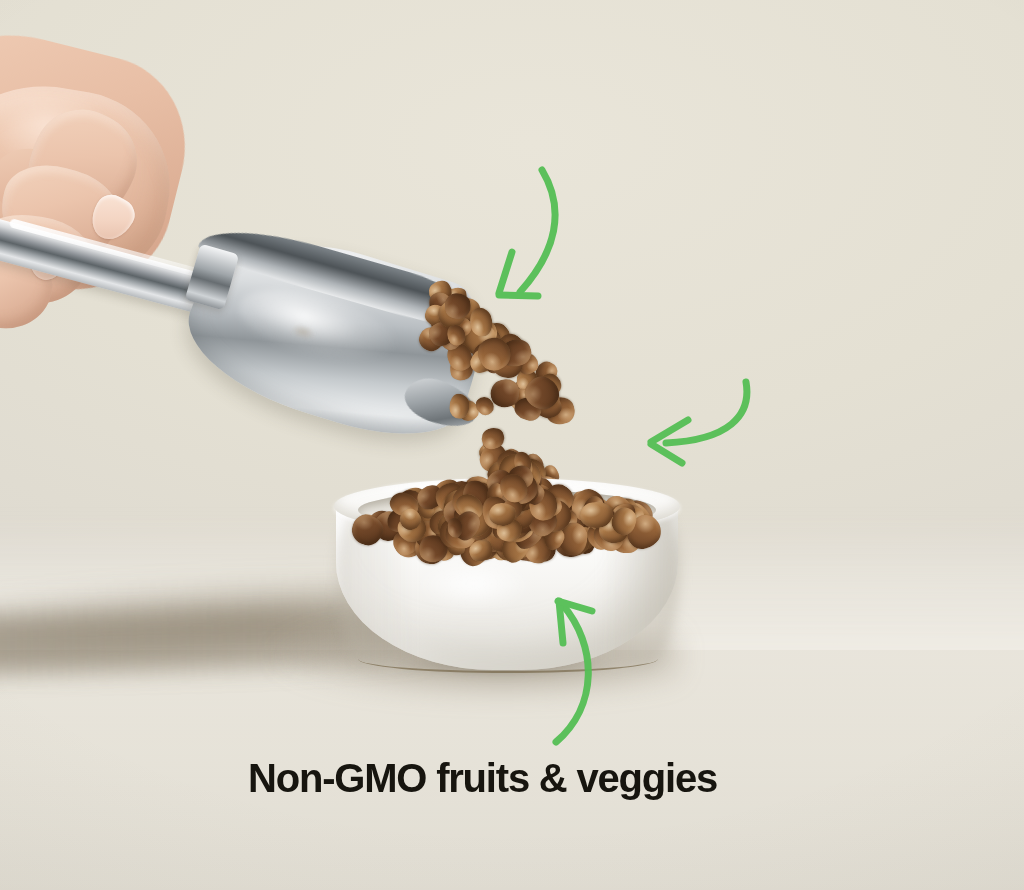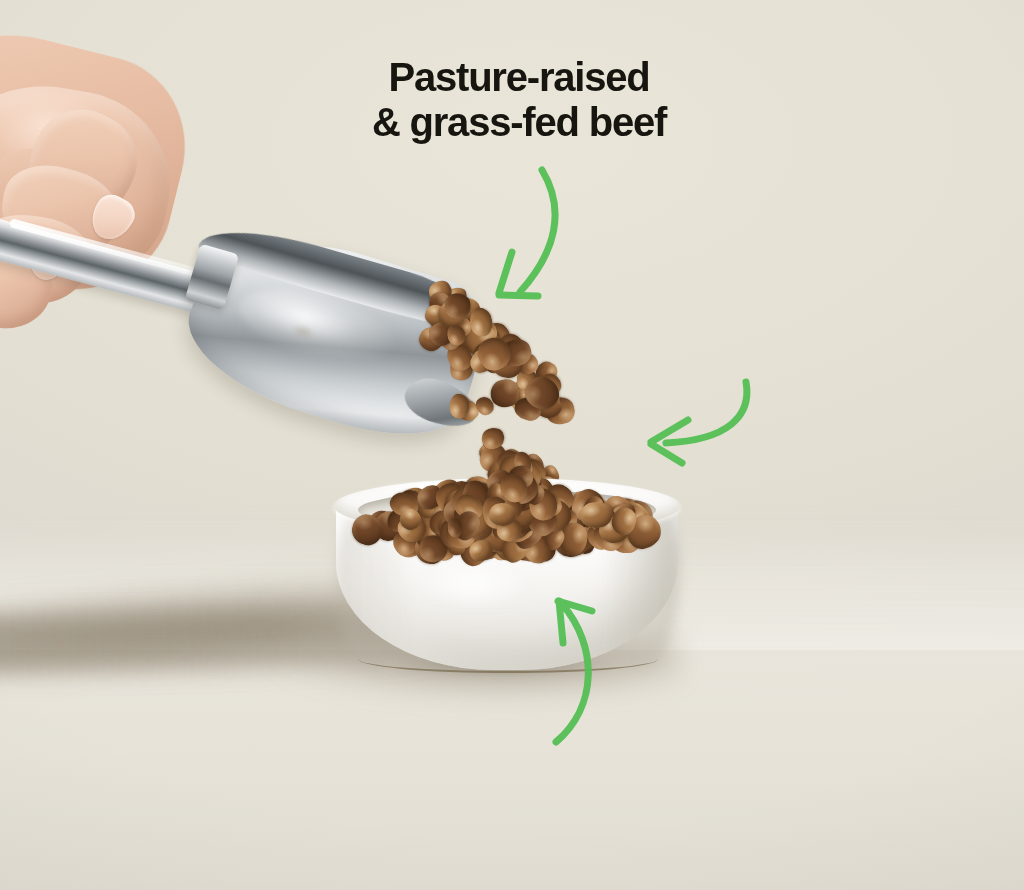--- a/index.html
+++ b/index.html
@@ -594,20 +594,19 @@
       <path d="M746 382 C 752 416, 728 440, 666 443"></path>
       <path d="M651 442 L 688 420"></path>
       <path d="M651 444 L 682 463"></path>
 
       <path d="M556 742 C 598 706, 598 646, 562 604"></path>
       <path d="M559 601 L 563 643"></path>
       <path d="M558 601 L 592 611"></path>
     </g>
   </svg>
 
-  <div class="anno" id="anno-beef">
-    <span>Pasture-raised</span>
-    <span class="l2">&amp; grass-fed beef</span>
+
+
+  <div class="anno" id="anno-nongmo">
+    <span>Non-GMO fruits &amp; veggies</span>
   </div>
 
-
-
 </div>
 
 </body></html>

